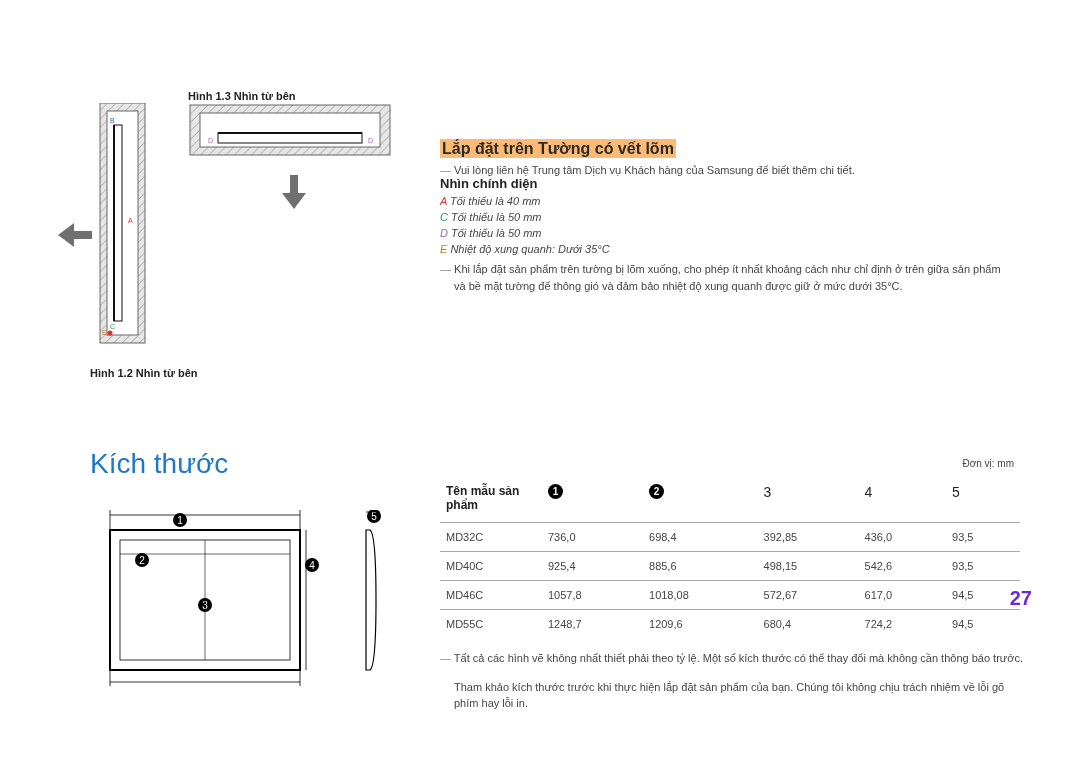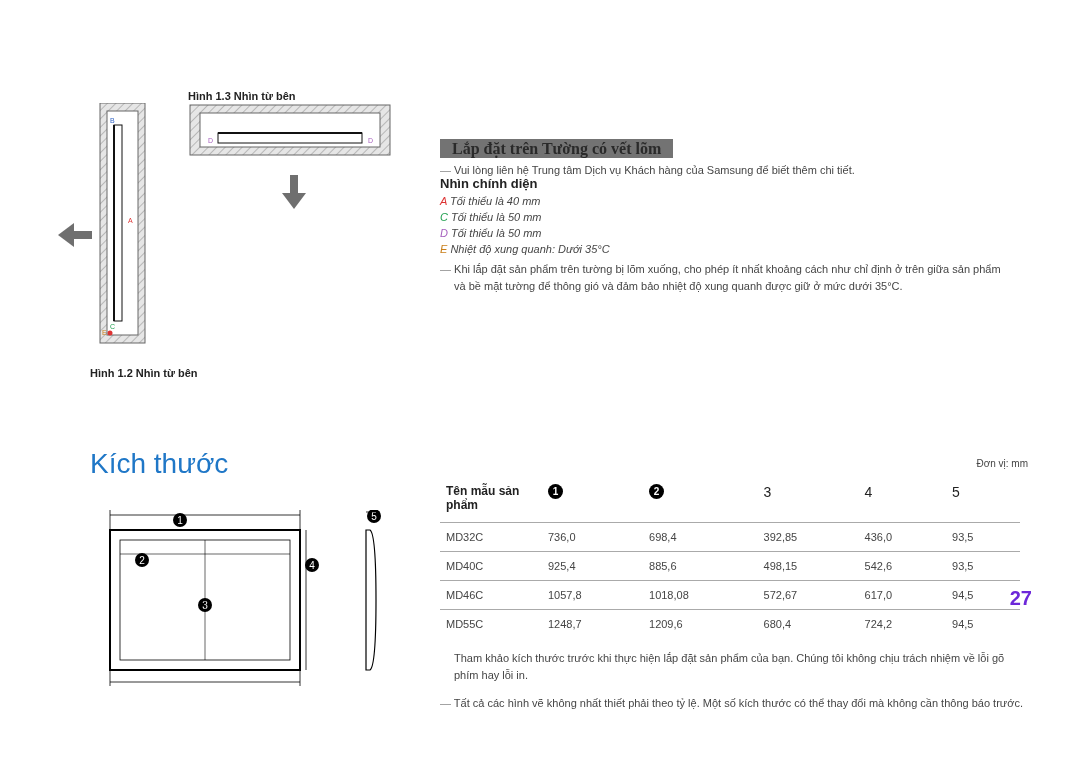--- a/index.html
+++ b/index.html
@@ -49,24 +49,23 @@
     color: #1f77c7;
     margin: 0 0 18px 0;
     position: absolute;
     left: 90px;
     top: 448px;
   }
   .install-title {
     font-size: 16px;
     font-weight: bold;
     color: #2a2a2a;
-    background: #737373;
-    padding: 1px 12px;
+    background: #fdba74;
+    padding: 1px 2px;
     display: inline;
-    font-family: Liberation Serif, serif;
   }
   .note-line {
     font-size: 11px;
     color: #454545;
     margin-top: 6px;
   }
   .sub-head {
     font-size: 13px;
     font-weight: bold;
     color: #222;
@@ -96,21 +95,21 @@
 
   
   .dims-block {
     position: absolute;
     left: 440px;
     top: 458px;
     width: 590px;
   }
   .unit {
     position: absolute;
-    right: 2px;
+    right: 16px;
     top: 0px;
     font-size: 10px;
     color: #454545;
     text-align: right;
   }
   table.dims {
     border-collapse: collapse;
     width: 580px;
     margin-top: 18px;
     font-size: 11px;
@@ -331,23 +330,23 @@
           <td>MD55C</td>
           <td>1248,7</td>
           <td>1209,6</td>
           <td>680,4</td>
           <td>724,2</td>
           <td>94,5</td>
         </tr>
       </tbody>
     </table>
 
-    <div class="footnote-block" style="text-indent:0;">
-      <span>Tham khảo kích thước trước khi thực hiện lắp đặt sản phẩm của bạn. Chúng tôi không chịu trách nhiệm về lỗi gõ phím hay lỗi in.</span>
-    </div>
     <div class="footnote-block">
       <span class="dash">―</span>
       <span>Tất cả các hình vẽ không nhất thiết phải theo tỷ lệ. Một số kích thước có thể thay đổi mà không cần thông báo trước.</span>
     </div>
+    <div class="footnote-block" style="text-indent:0;">
+      <span>Tham khảo kích thước trước khi thực hiện lắp đặt sản phẩm của bạn. Chúng tôi không chịu trách nhiệm về lỗi gõ phím hay lỗi in.</span>
+    </div>
   </div>
 
   <div class="page-num">27</div>
 </div>
 
 </body></html>

